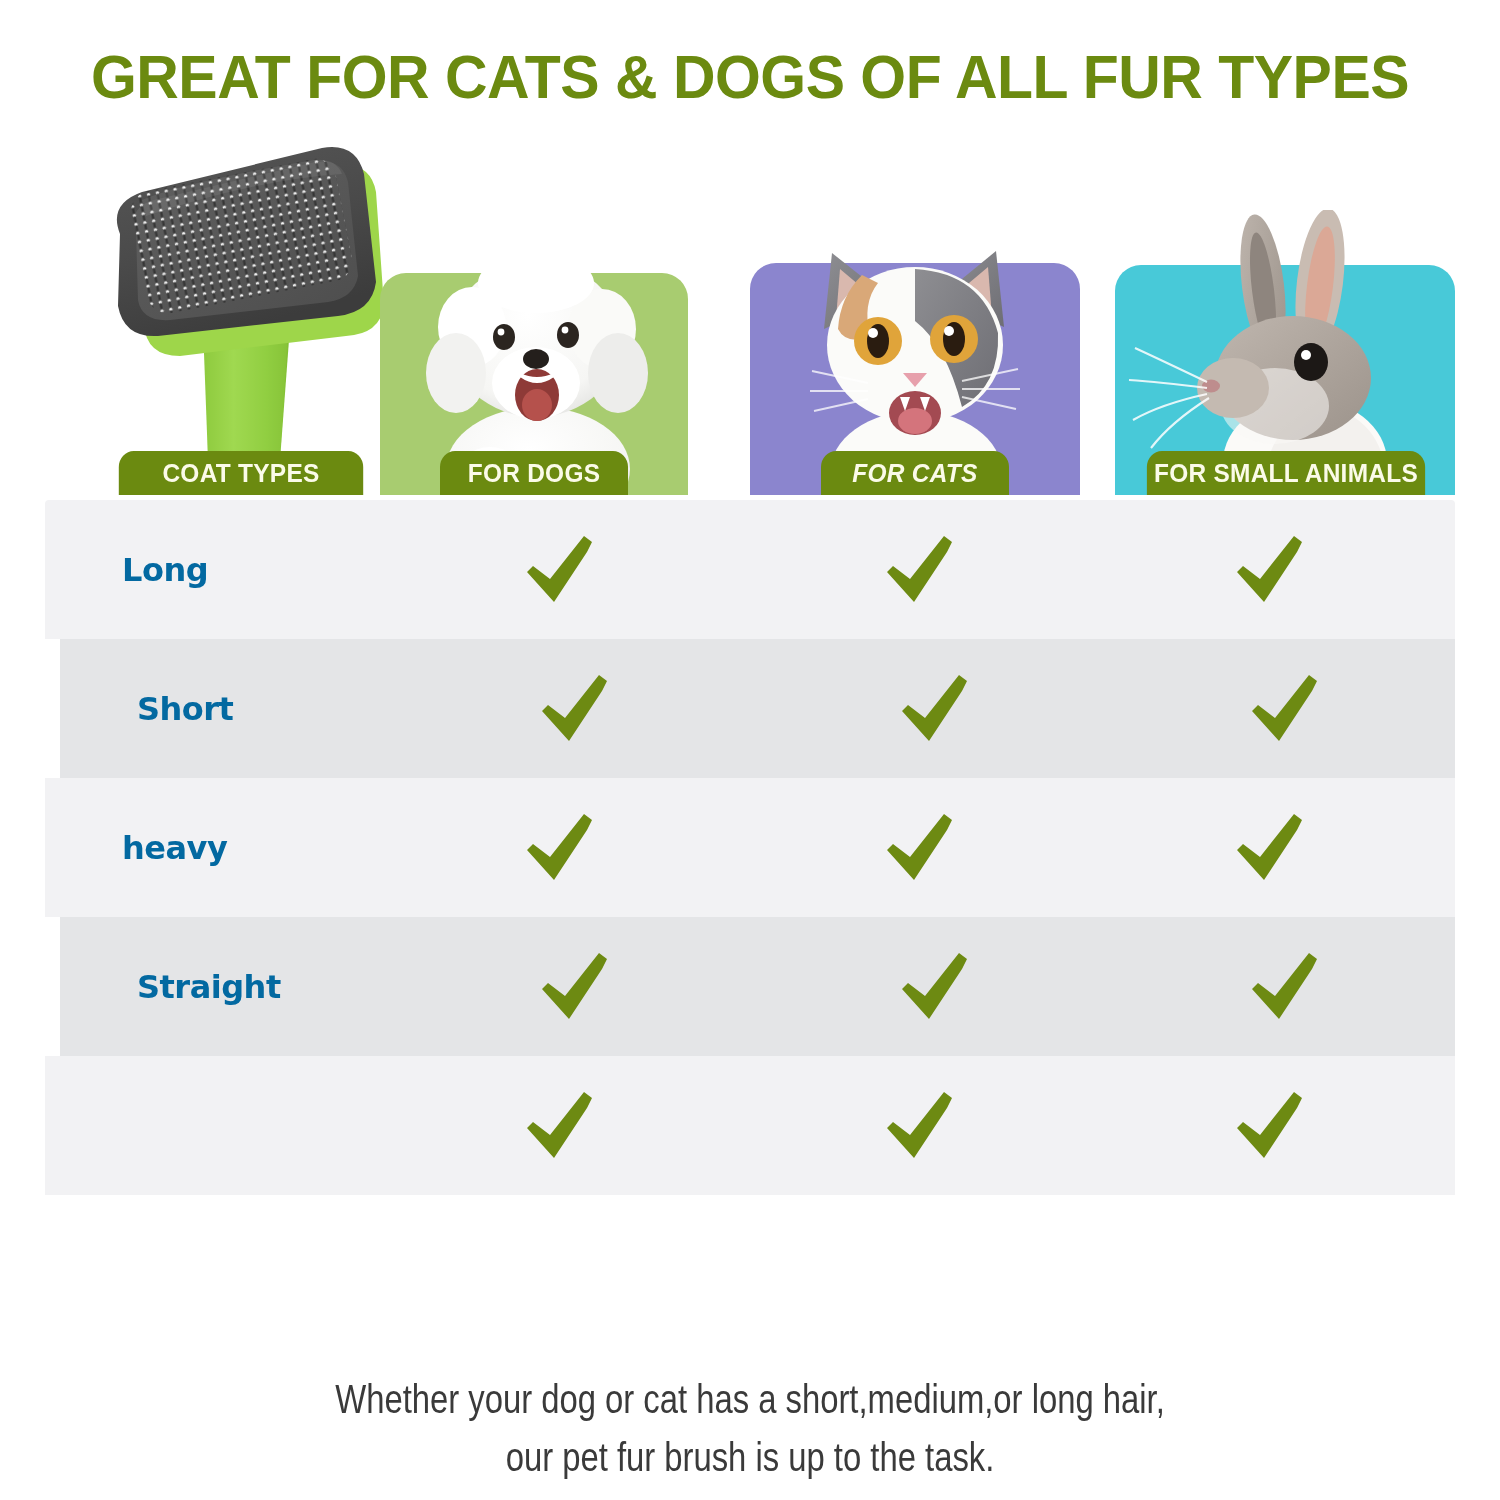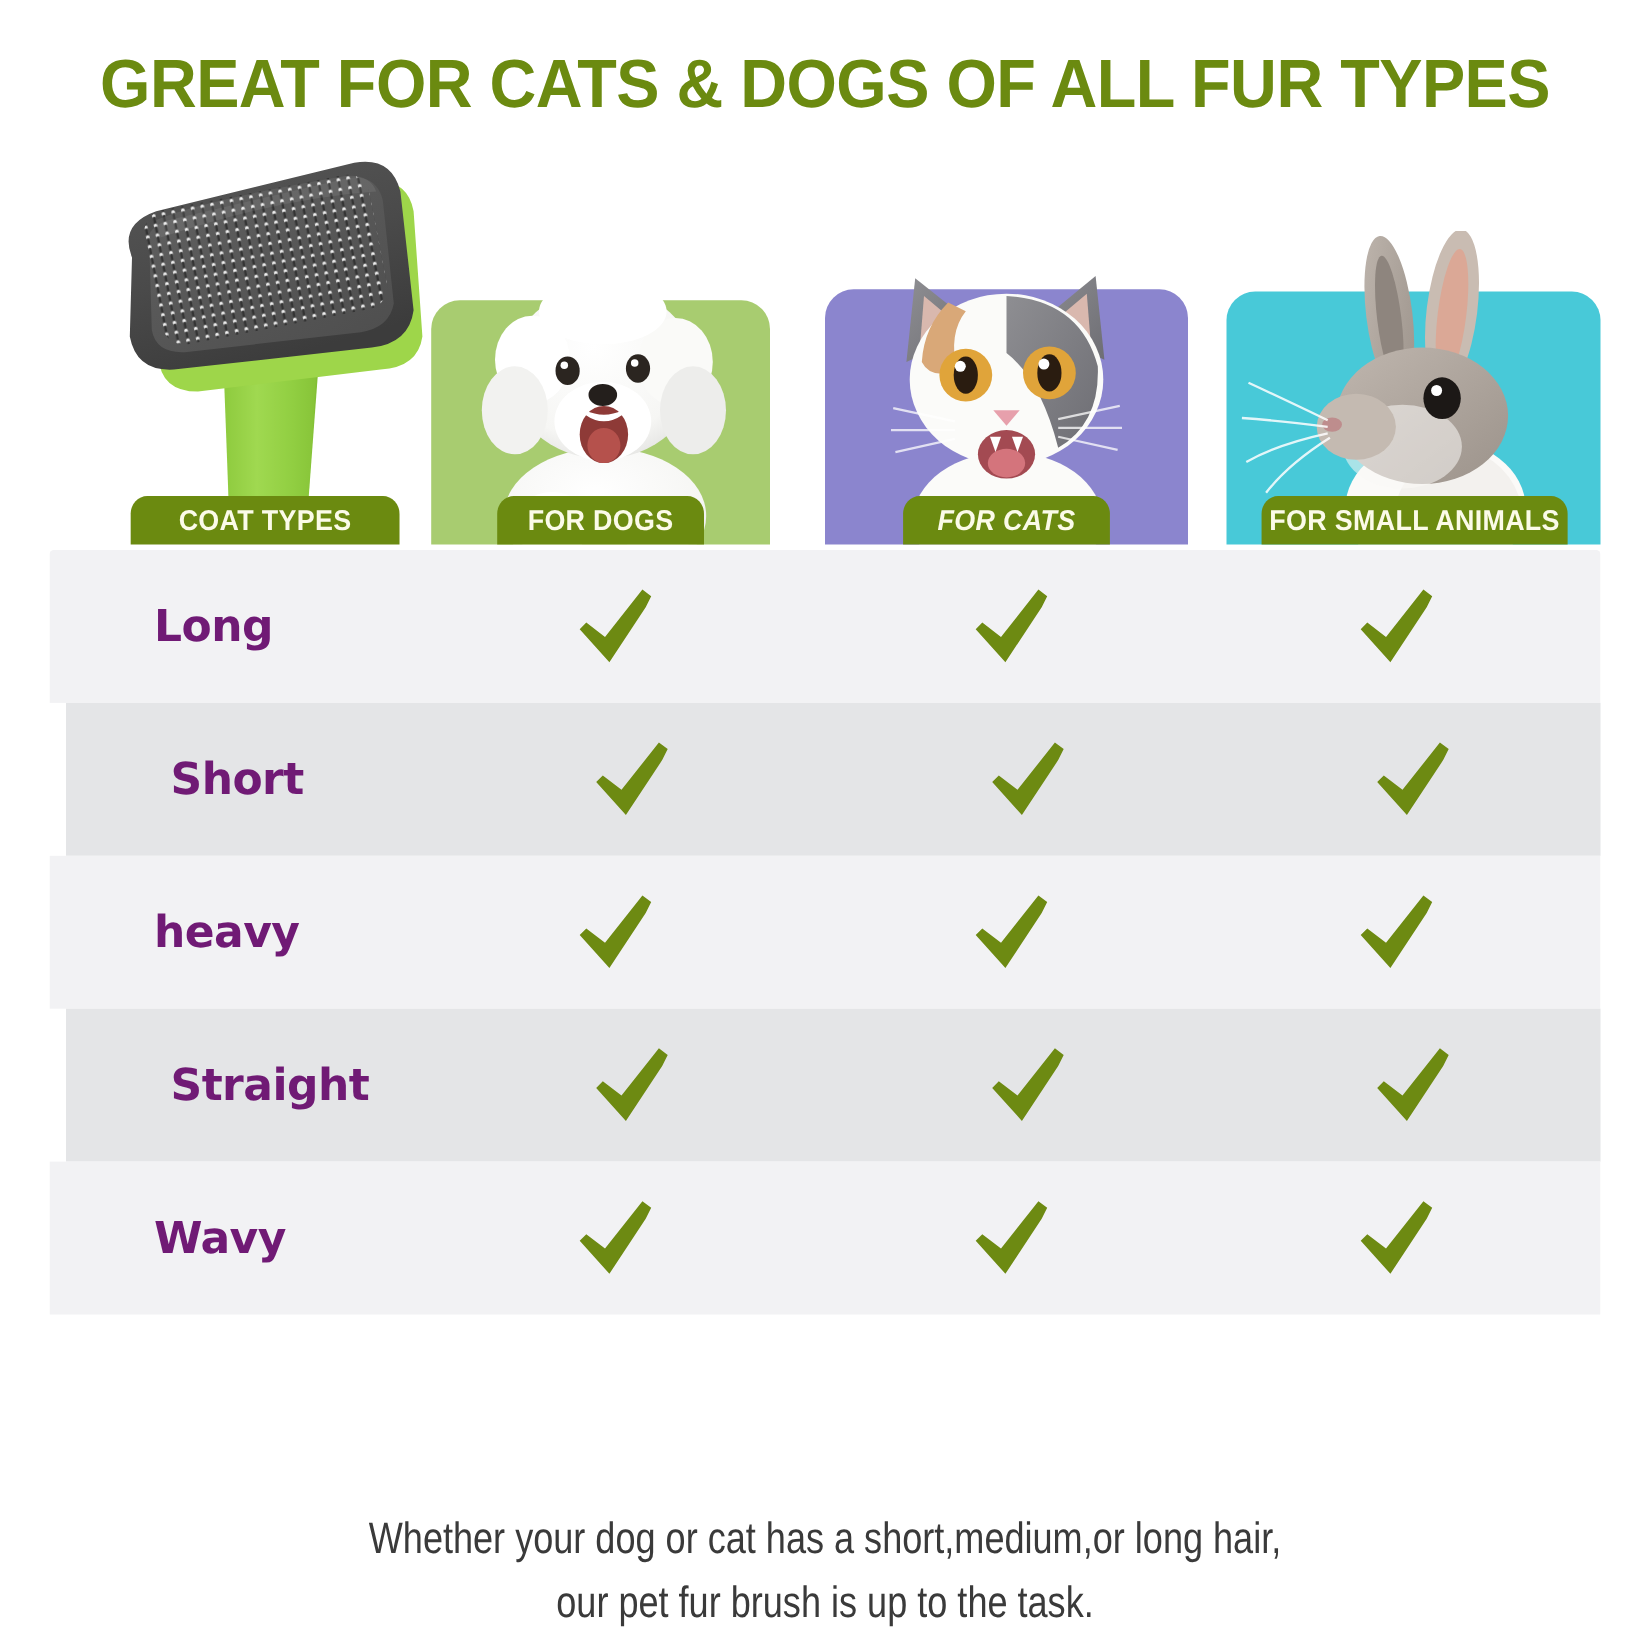--- a/index.html
+++ b/index.html
@@ -105,26 +105,26 @@
     width: 100%;
     height: 139.1px;
     display: flex;
     align-items: center;
   }
   .row.odd  { background: #F2F2F4; }
   .row.even { background: #E4E5E7; margin-left: 15px; }
 
   .row-label {
     position: absolute;
-    left: 95px;
+    left: 77px;
     width: 330px;
     font-family: "DejaVu Sans", sans-serif;
     font-weight: bold;
-    font-size: 40px;
-    color: #701a75;
+    font-size: 32px;
+    color: #0369a1;
     letter-spacing: -0.5px;
   }
 
   .check {
     position: absolute;
     width: 80px;
     height: 80px;
     top: 50%;
     transform: translateY(-50%);
   }
@@ -194,21 +194,21 @@
         </g>
 
         <path d="M58 70 Q100 52 230 30 Q252 28 258 44 Q170 50 62 86 Z" fill="#FFFFFF" opacity="0.08"></path>
       </svg>
     </div>
     <div class="badge" style="left:27px; width:260px;">
       <span>COAT TYPES</span>
     </div>
   </div>
 
-  <div class="head-col" id="dog-col" style="left:392px; width:294px; height:240px;padding-left:36px;">
+  <div class="head-col" id="dog-col" style="left:380px; width:294px; height:240px;padding-left:36px;">
     <div class="card-bg" style="width:308px; height:222px; background:#A8CC70;"></div>
     <svg class="photo-svg" width="308" height="240" viewBox="0 0 308 240">
       <defs>
         <radialGradient id="dogFur" cx="0.45" cy="0.35" r="0.75">
           <stop offset="0%" stop-color="#FFFFFF"></stop>
           <stop offset="70%" stop-color="#F6F6F4"></stop>
           <stop offset="100%" stop-color="#DEDEDC"></stop>
         </radialGradient>
       </defs>
 
@@ -382,21 +382,20 @@
       </svg>
     <svg class="check c2" viewBox="0 0 80 80">
         <path d="M7 42 L13 36 L30 49 L64 6 L72 12 L67 22 L34 72 Z" fill="#6D8A12"></path>
       </svg>
     <svg class="check c3" viewBox="0 0 80 80">
         <path d="M7 42 L13 36 L30 49 L64 6 L72 12 L67 22 L34 72 Z" fill="#6D8A12"></path>
       </svg>
   </div>
 
   <div class="row odd">
-    <div class="row-label">Wavy</div>
     <svg class="check c1" viewBox="0 0 80 80">
         <path d="M7 42 L13 36 L30 49 L64 6 L72 12 L67 22 L34 72 Z" fill="#6D8A12"></path>
       </svg>
     <svg class="check c2" viewBox="0 0 80 80">
         <path d="M7 42 L13 36 L30 49 L64 6 L72 12 L67 22 L34 72 Z" fill="#6D8A12"></path>
       </svg>
     <svg class="check c3" viewBox="0 0 80 80">
         <path d="M7 42 L13 36 L30 49 L64 6 L72 12 L67 22 L34 72 Z" fill="#6D8A12"></path>
       </svg>
   </div>

